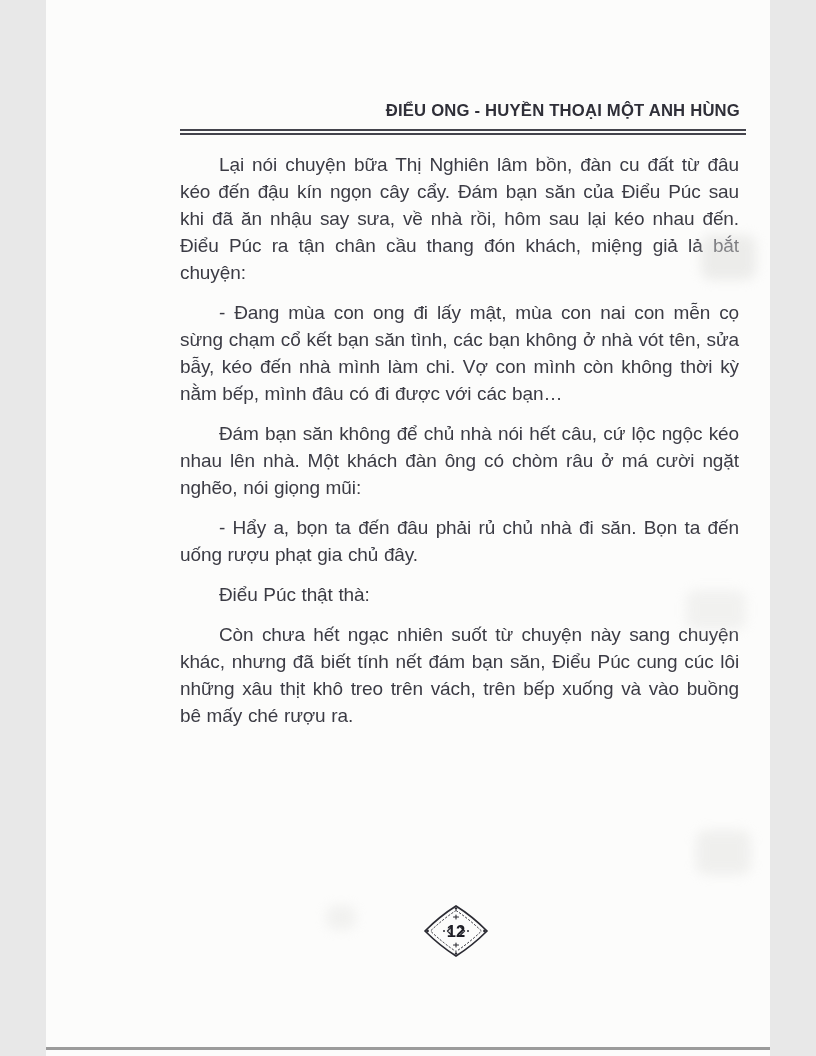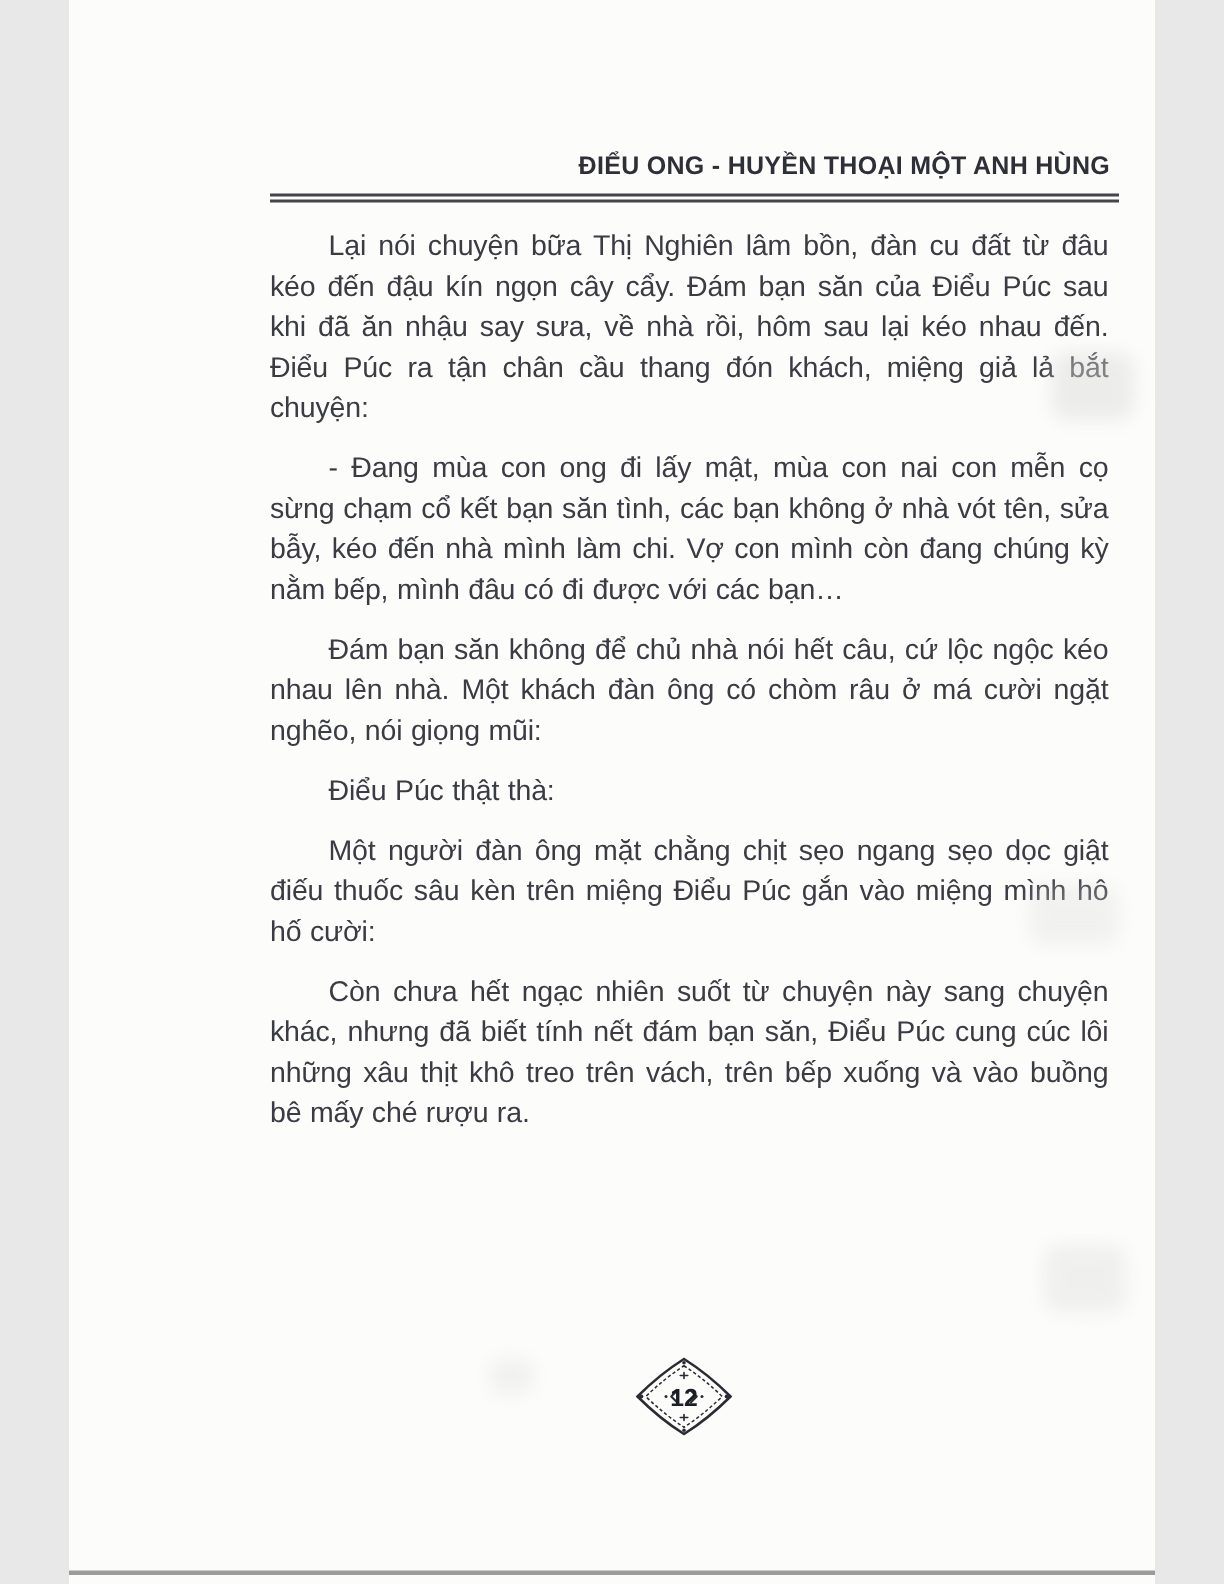--- a/index.html
+++ b/index.html
@@ -86,24 +86,24 @@
 <body>
 
 <div class="page">
 
   <div class="running-header">ĐIỂU ONG - HUYỀN THOẠI MỘT ANH HÙNG</div>
 
   <div class="header-rule"></div>
 
   <div class="body-text">
     <p>Lại nói chuyện bữa Thị Nghiên lâm bồn, đàn cu đất từ đâu kéo đến đậu kín ngọn cây cẩy. Đám bạn săn của Điểu Púc sau khi đã ăn nhậu say sưa, về nhà rồi, hôm sau lại kéo nhau đến. Điểu Púc ra tận chân cầu thang đón khách, miệng giả lả bắt chuyện:</p>
-    <p>- Đang mùa con ong đi lấy mật, mùa con nai con mễn cọ sừng chạm cổ kết bạn săn tình, các bạn không ở nhà vót tên, sửa bẫy, kéo đến nhà mình làm chi. Vợ con mình còn đang chúng kỳ nằm bếp, mình đâu có đi được với các bạn…</p>
+    <p>- Đang mùa con ong đi lấy mật, mùa con nai con mễn cọ sừng chạm cổ kết bạn săn tình, các bạn không ở nhà vót tên, sửa bẫy, kéo đến nhà mình làm chi. Vợ con mình còn không thời kỳ nằm bếp, mình đâu có đi được với các bạn…</p>
     <p>Đám bạn săn không để chủ nhà nói hết câu, cứ lộc ngộc kéo nhau lên nhà. Một khách đàn ông có chòm râu ở má cười ngặt nghẽo, nói giọng mũi:</p>
+    <p>- Hẩy a, bọn ta đến đâu phải rủ chủ nhà đi săn. Bọn ta đến uống rượu phạt gia chủ đây.</p>
     <p>Điểu Púc thật thà:</p>
-    <p>Một người đàn ông mặt chằng chịt sẹo ngang sẹo dọc giật điếu thuốc sâu kèn trên miệng Điểu Púc gắn vào miệng mình hô hố cười:</p>
     <p>Còn chưa hết ngạc nhiên suốt từ chuyện này sang chuyện khác, nhưng đã biết tính nết đám bạn săn, Điểu Púc cung cúc lôi những xâu thịt khô treo trên vách, trên bếp xuống và vào buồng bê mấy ché rượu ra.</p>
   </div>
 
   <svg class="ornament" viewBox="0 0 68 54" xmlns="http://www.w3.org/2000/svg">
 
     <path d="M34 2 Q 50 12 65 27 Q 50 42 34 52 Q 18 42 3 27 Q 18 12 34 2 Z" fill="none" stroke="#2b2b33" stroke-width="1.7"></path>
     <path d="M34 6.5 Q 47 15 59.5 27 Q 47 39 34 47.5 Q 21 39 8.5 27 Q 21 15 34 6.5 Z" fill="none" stroke="#2b2b33" stroke-width="1" stroke-dasharray="2.2 1.6"></path>
 
     <circle cx="5.5" cy="27" r="1.4" fill="#2b2b33"></circle>
     <circle cx="62.5" cy="27" r="1.4" fill="#2b2b33"></circle>

